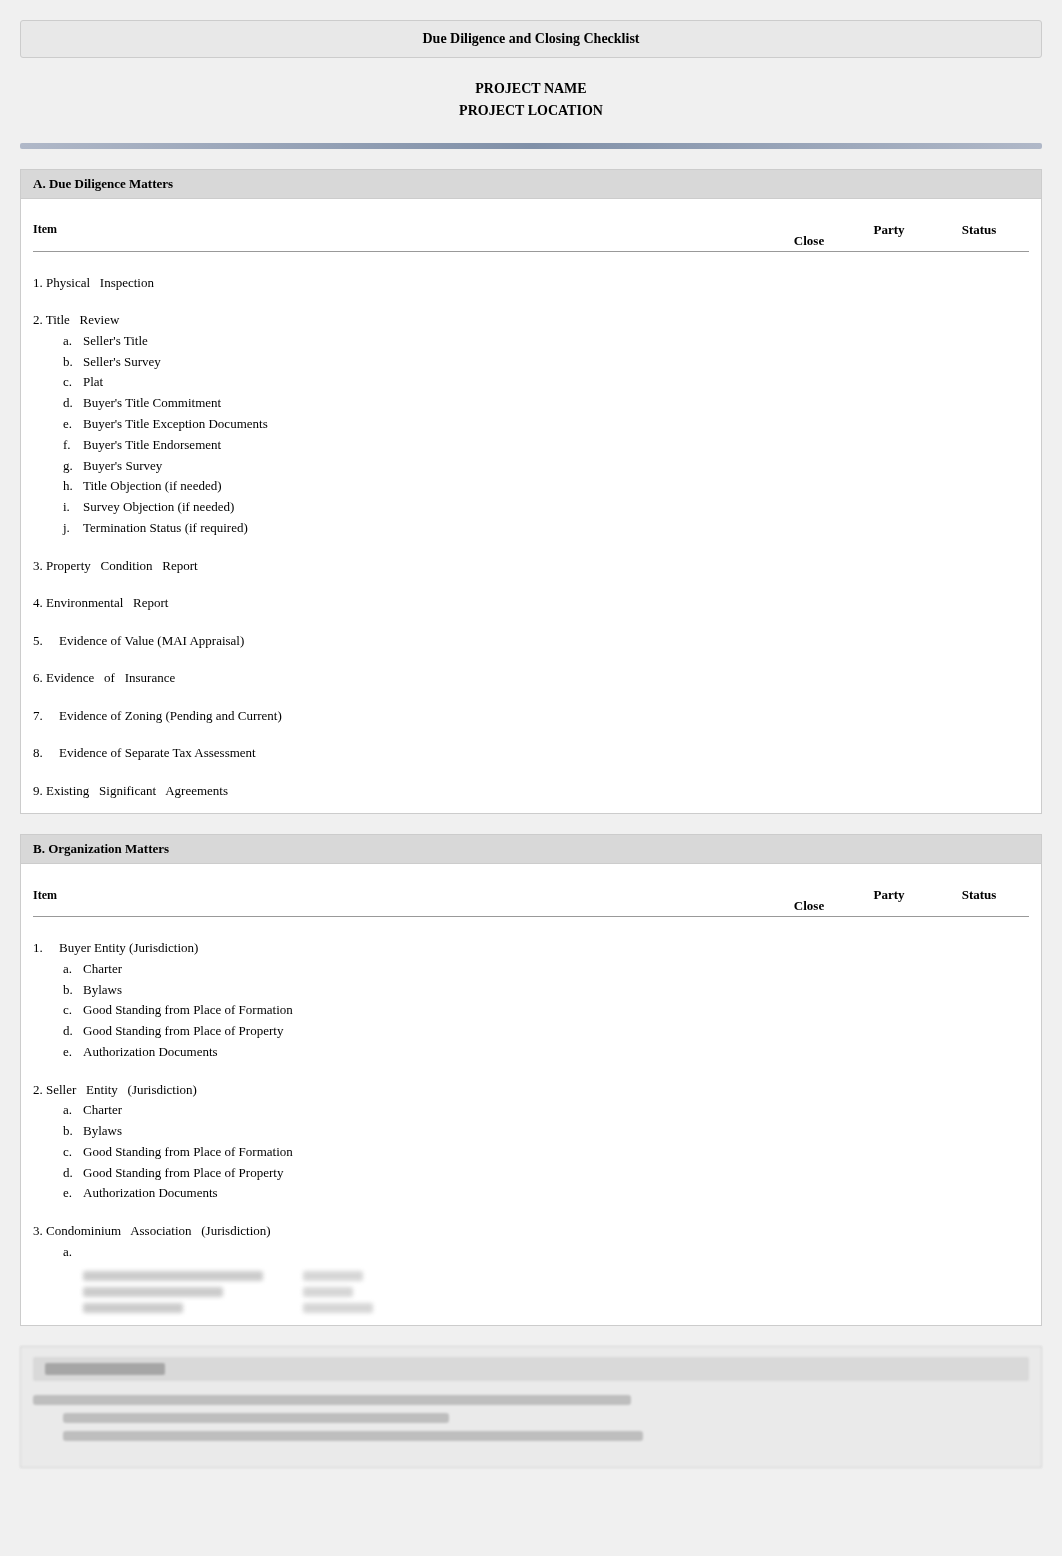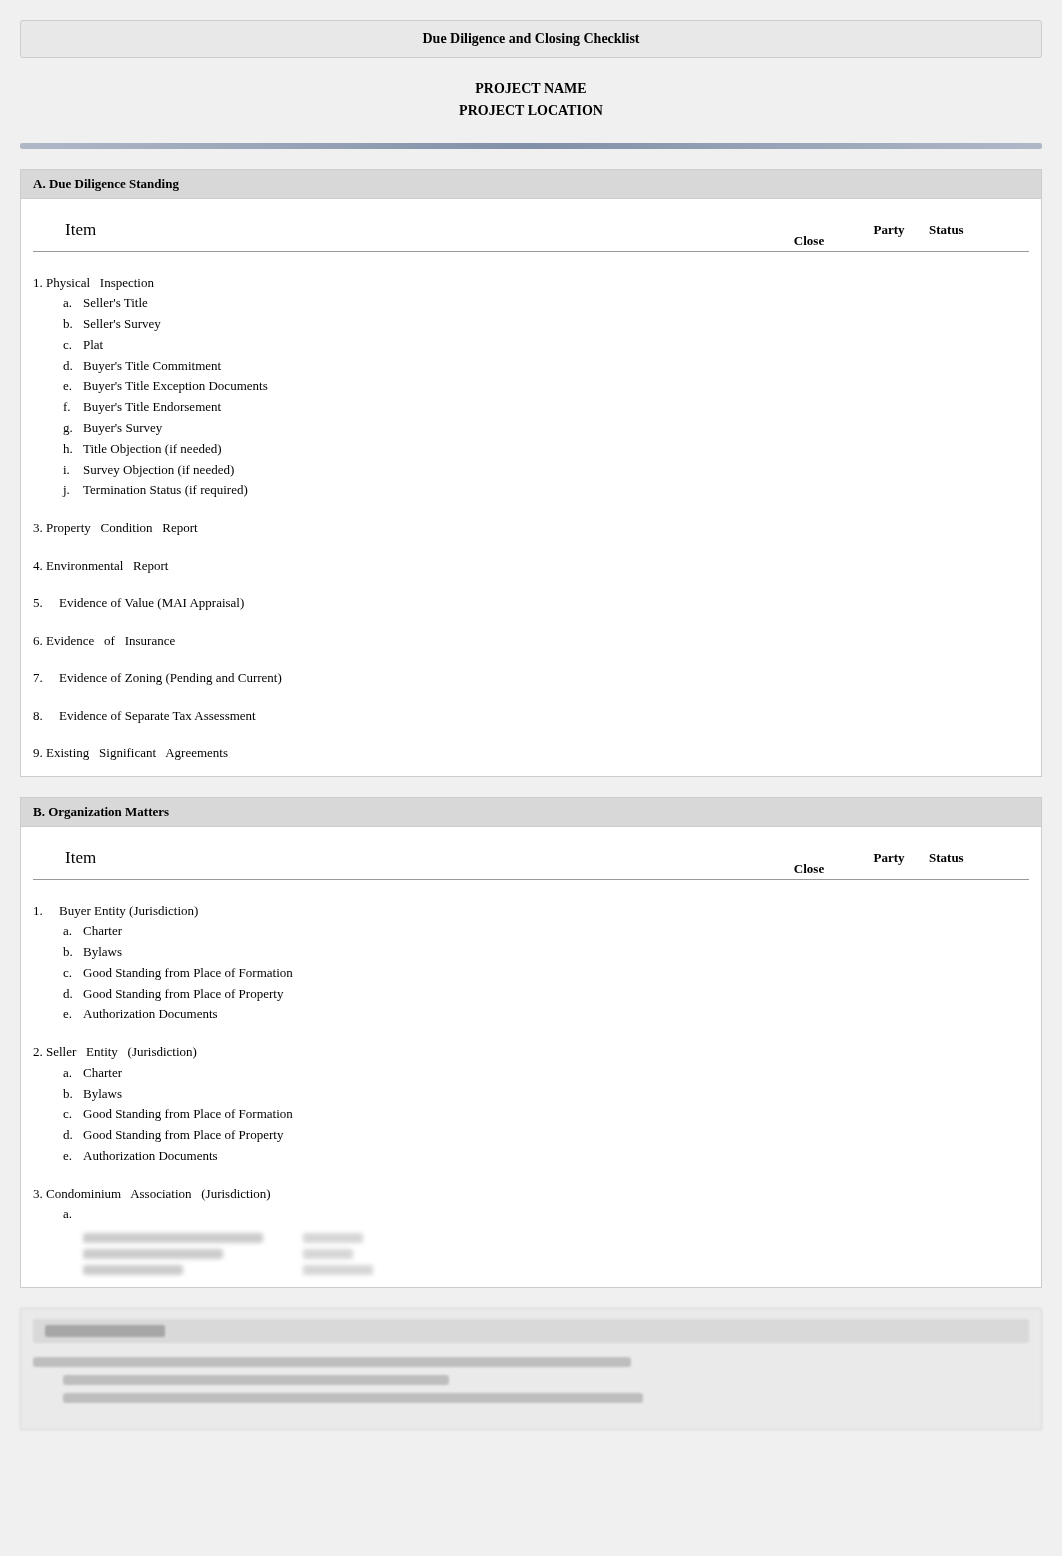--- a/index.html
+++ b/index.html
@@ -75,23 +75,22 @@
     .columns-header {
       display: flex;
       align-items: center;
       padding: 4px 0 2px 0;
       border-bottom: 1px solid #999;
       margin-bottom: 4px;
     }
 
     .col-item {
       flex: 1;
-      font-weight: normal;
-      font-size: 17px;
-      margin-left: 32px;
+      font-weight: bold;
+      font-size: 12px;
     }
 
     .col-close {
       width: 80px;
       font-weight: bold;
       font-size: 13px;
       text-align: center;
       margin-top: 22px;
     }
 
@@ -99,21 +98,21 @@
       width: 80px;
       font-weight: bold;
       font-size: 13px;
       text-align: center;
     }
 
     .col-status {
       width: 100px;
       font-weight: bold;
       font-size: 13px;
-      text-align: left;
+      text-align: center;
     }
 
     .item-row {
       display: flex;
       align-items: flex-start;
       padding: 1px 0;
       font-size: 13px;
       line-height: 1.5;
     }
 
@@ -197,40 +196,49 @@
   </div>
 
   <div class="project-info">
     <div>PROJECT NAME</div>
     <div>PROJECT LOCATION</div>
   </div>
 
   <div class="divider"></div>
 
   <div class="section-block">
-    <div class="section-header">A.  Due Diligence Standing</div>
+    <div class="section-header">A.  Due Diligence Matters</div>
     <div class="section-content">
 
       <div class="columns-header">
         <div class="col-item">Item</div>
         <div class="col-close">Close</div>
         <div class="col-party">Party</div>
         <div class="col-status">Status</div>
       </div>
 
       <div class="item-row">
         <div class="item-text">
           <span>1. </span>
           <span>Physical &nbsp; Inspection</span>
         </div>
         <div class="item-close"></div>
         <div class="item-party"></div>
         <div class="item-status"></div>
       </div>
 
+      <div class="item-row">
+        <div class="item-text">
+          <span>2. </span>
+          <span>Title &nbsp; Review</span>
+        </div>
+        <div class="item-close"></div>
+        <div class="item-party"></div>
+        <div class="item-status"></div>
+      </div>
       <ul class="sub-list">
         <li>
           <span class="sub-label">a.</span>
           <span>Seller's Title</span>
         </li>
         <li>
           <span class="sub-label">b.</span>
           <span>Seller's Survey</span>
         </li>
         <li>

